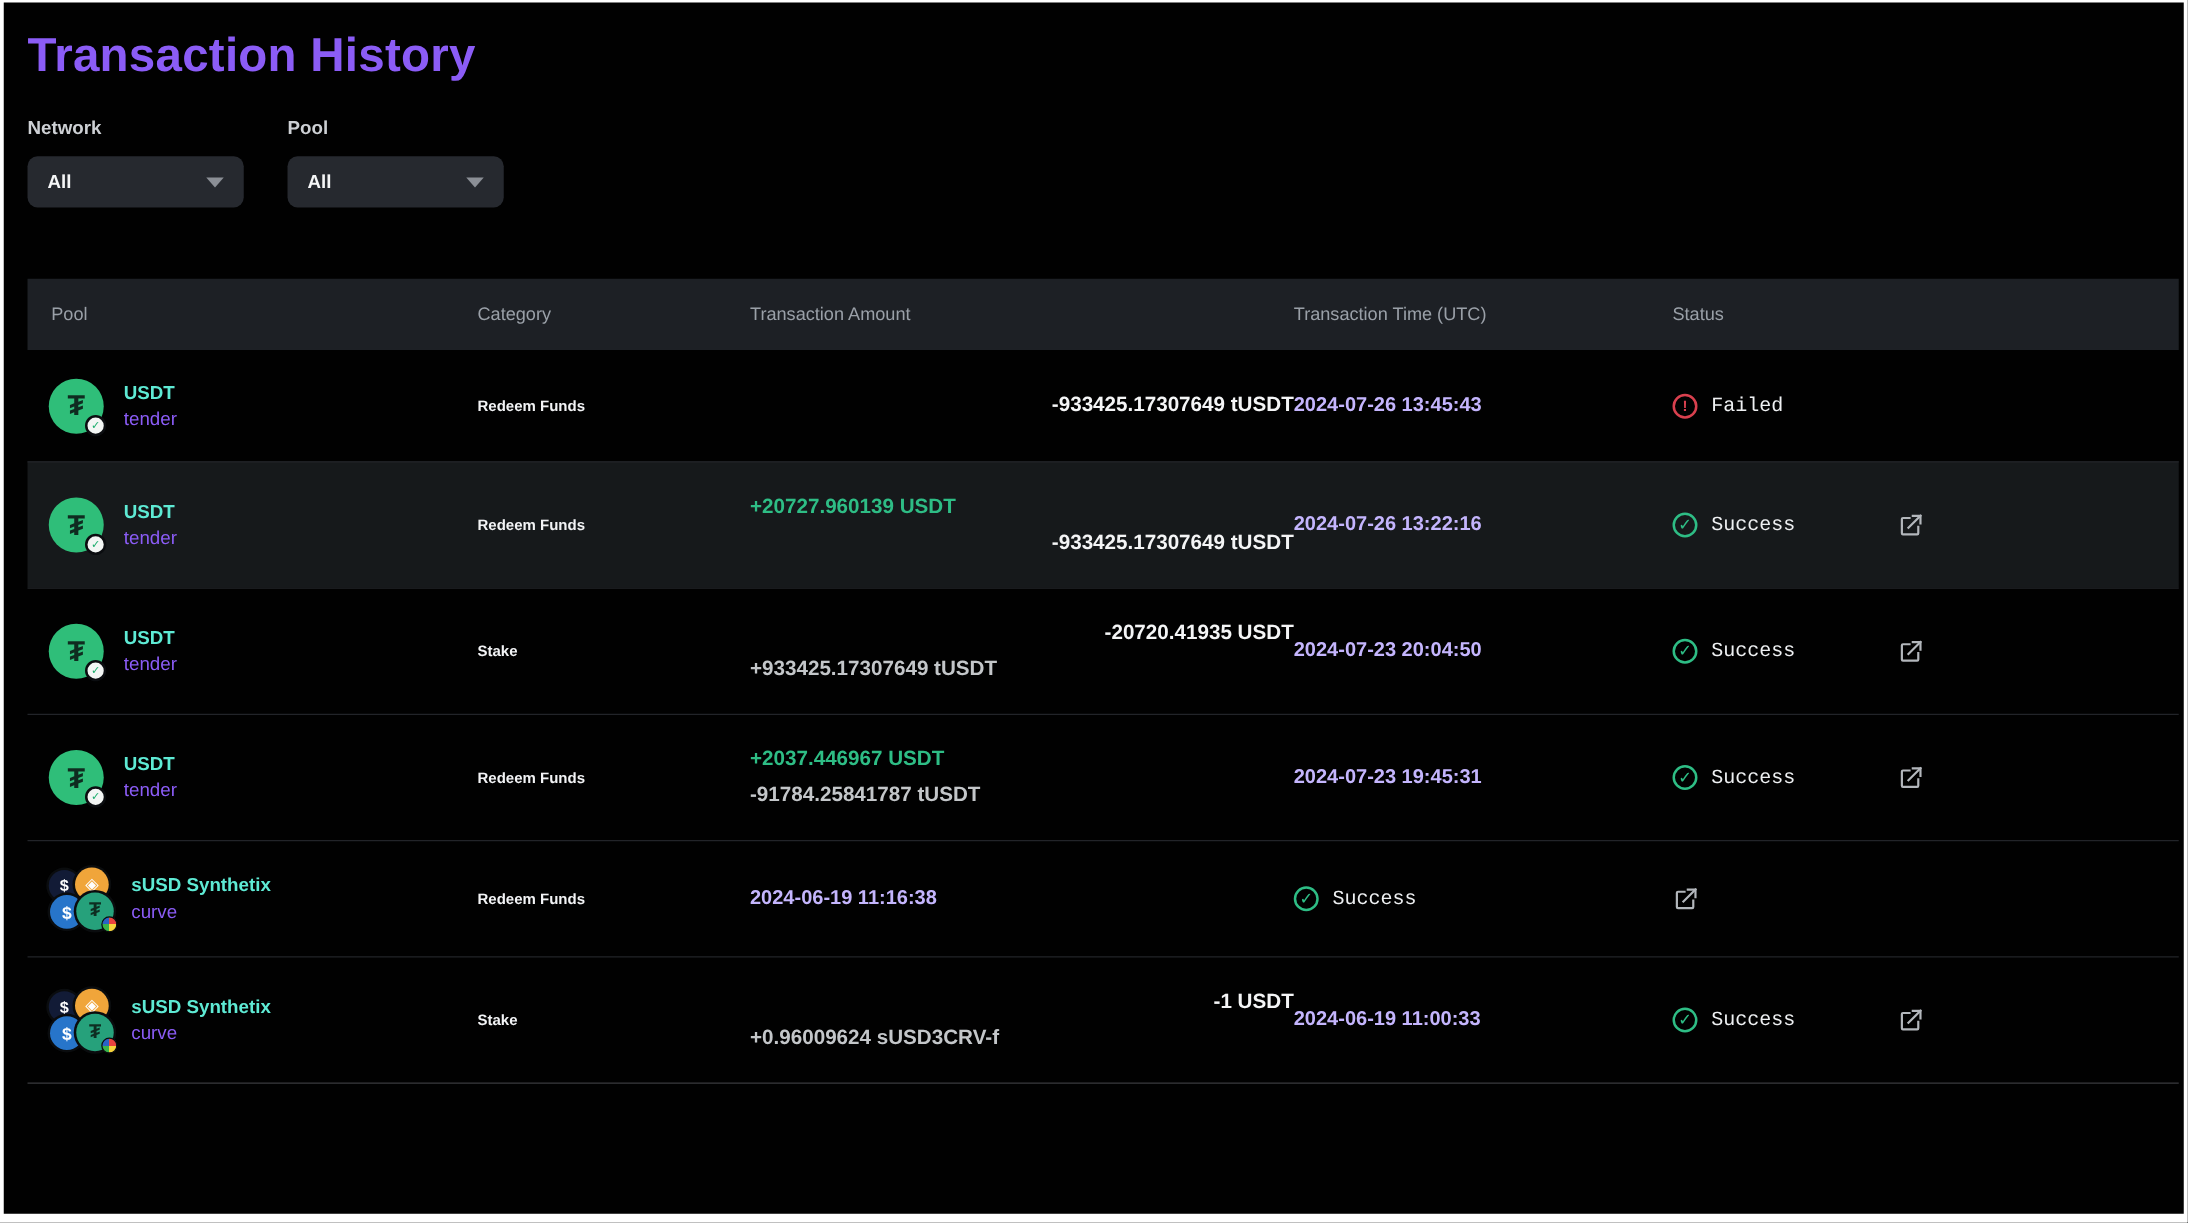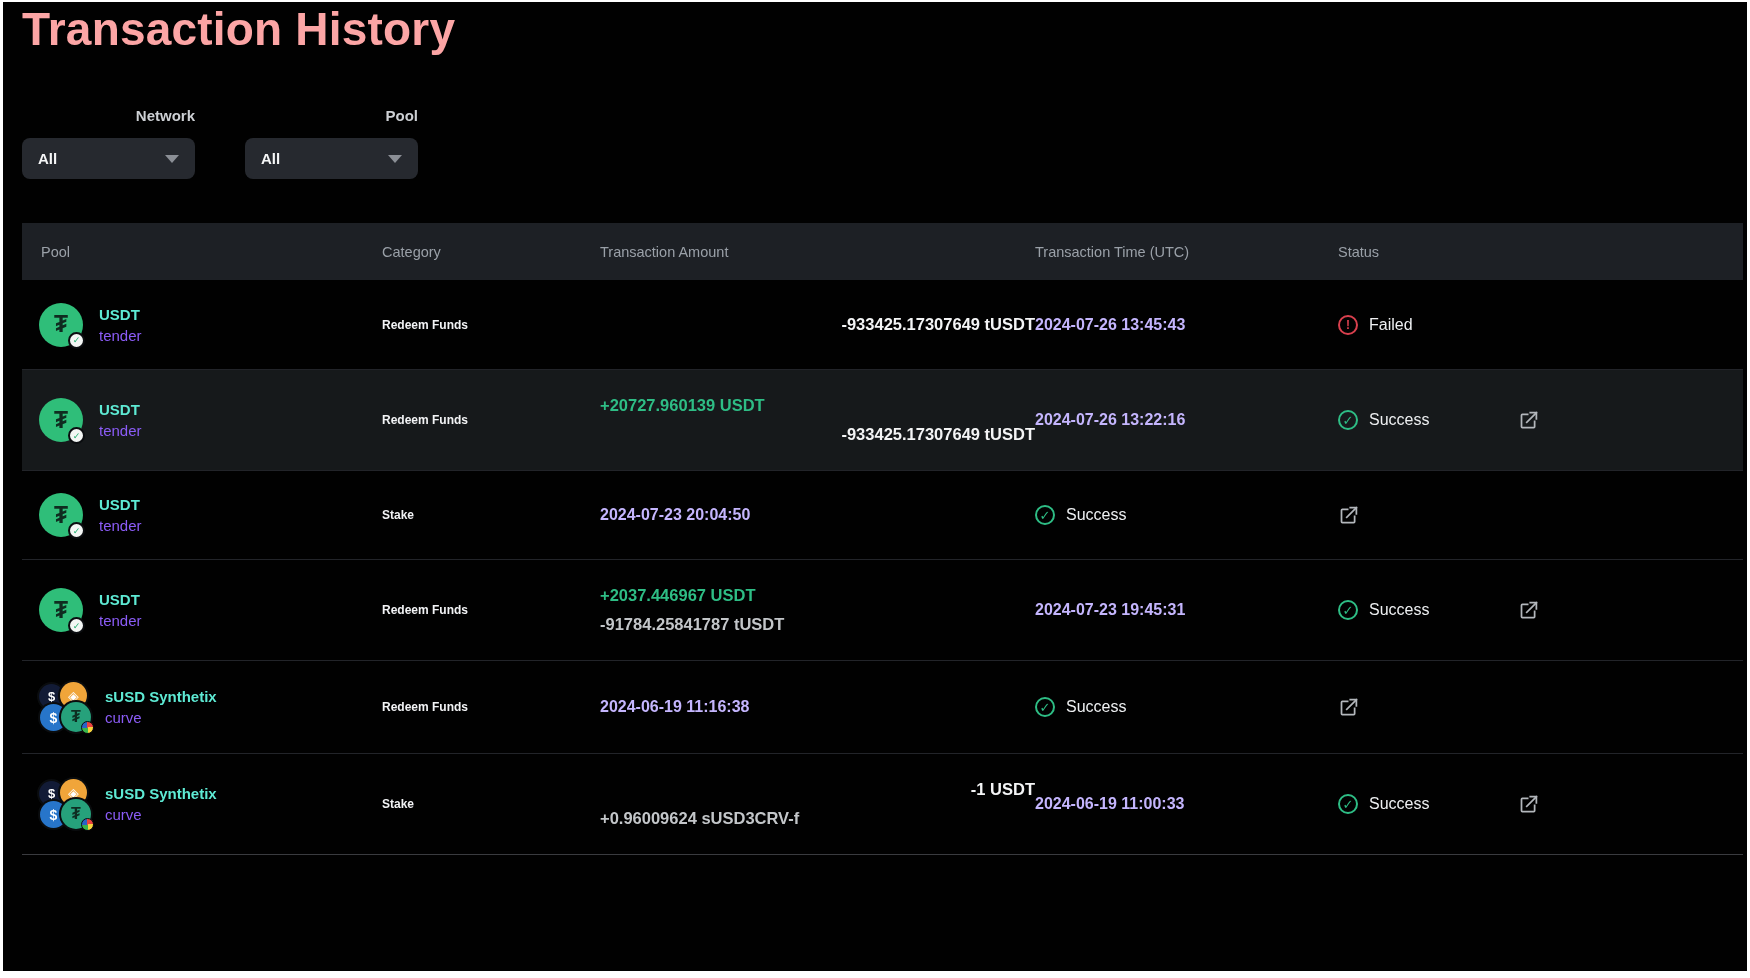--- a/index.html
+++ b/index.html
@@ -1,23 +1,23 @@
 <!DOCTYPE html>
 <html><head>
 <meta charset="utf-8">
 <style>
   * { margin:0; padding:0; box-sizing:border-box; }
   html,body { width:1750px; height:978px; overflow:hidden; background:#ffffff;
     font-family:"Liberation Sans","DejaVu Sans",sans-serif; }
   .page { position:absolute; left:3px; top:2px; right:3px; bottom:7px; background:#010101; color:#f3f4f6; }
 
   
-  .title { position:absolute; left:19px; top:0; font-size:46px; font-weight:800; letter-spacing:0.2px; color:#fca5a5; }
-
-  .filters { position:absolute; left:19px; top:105px; display:flex; gap:50px;text-align:right; }
+  .title { position:absolute; left:19px; top:22px; font-size:38px; font-weight:800; letter-spacing:0.2px; color:#8b5cf6; }
+
+  .filters { position:absolute; left:19px; top:92px; display:flex; gap:35px; }
   .filter { width:173px; }
   .filter-label { font-size:15px; font-weight:700; color:#cdd0d4; margin-bottom:14px; }
   .select { height:41px; background:#26292f; border-radius:8px; display:flex; align-items:center;
     justify-content:space-between; padding:0 16px; cursor:pointer; }
   .select-value { font-size:15px; font-weight:700; color:#f5f6f7; }
   .caret { width:0; height:0; border-left:7px solid transparent; border-right:7px solid transparent;
     border-top:8px solid #8b8f96; }
 
   
   .table { position:absolute; left:19px; right:4px; top:221px; }
@@ -43,21 +43,21 @@
   .amt-gray  { color:#c3c6c9; font-weight:600; }
   .amt-green { color:#2ebd85; }
 
   .time { font-size:16px; font-weight:700; color:#c4b5fd; }
 
   .status-cell { display:flex; align-items:center; gap:11px; }
   .sicon { width:20px; height:20px; border-radius:50%; display:flex; align-items:center; justify-content:center;
     font-size:13px; font-weight:700; flex:0 0 auto; }
   .sicon.success { border:2px solid #2ebd85; color:#2ebd85; }
   .sicon.failed  { border:2px solid #d9404e; color:#d9404e; font-size:12px; }
-  .status-text { font-size:16px; color:#eef0f2; }
+  .status-text { font-size:16px; color:#eef0f2;font-family:Liberation Mono, monospace; }
 
   .link-cell { display:flex; align-items:center; }
   .link-btn { cursor:pointer; display:flex; align-items:center; }
 
   
   .coin-usdt { position:relative; width:44px; height:44px; border-radius:50%; background:#2fbe79;
     display:flex; align-items:center; justify-content:center; flex:0 0 auto; }
   .tether-glyph { color:#0f2c20; font-size:23px; font-weight:700; line-height:1; }
   .coin-badge { position:absolute; right:-2px; bottom:-2px; width:17px; height:17px; border-radius:50%;
     background:#f3f6f4; border:2px solid #0b0d10; color:#1fae6e; font-size:9px; font-weight:700;
@@ -166,20 +166,24 @@
             <div class="coin-usdt">
               <span class="tether-glyph">₮</span>
               <span class="coin-badge">✓</span>
             </div>
             <div class="pool-text">
               <div class="pool-name">USDT</div>
               <div class="pool-proto">tender</div>
             </div>
           </div>
           <div class="category">Stake</div>
+          <div class="amount-cell">
+            <div class="amt amt-white">-20720.41935 USDT</div>
+            <div class="amt amt-gray">+933425.17307649 tUSDT</div>
+          </div>
           <div class="time">2024-07-23 20:04:50</div>
           <div class="status-cell">
             <span class="sicon success">✓</span>
             <span class="status-text">Success</span>
           </div>
           <div class="link-cell">
             <span class="link-btn">
               <svg width="21" height="21" viewBox="0 0 24 24" fill="none" stroke="#b3b7bc" stroke-width="2" stroke-linecap="square">
                 <path d="M19 13v6a1 1 0 0 1-1 1H5a1 1 0 0 1-1-1V6a1 1 0 0 1 1-1h6"></path>
                 <path d="M14 3h7v7"></path>

